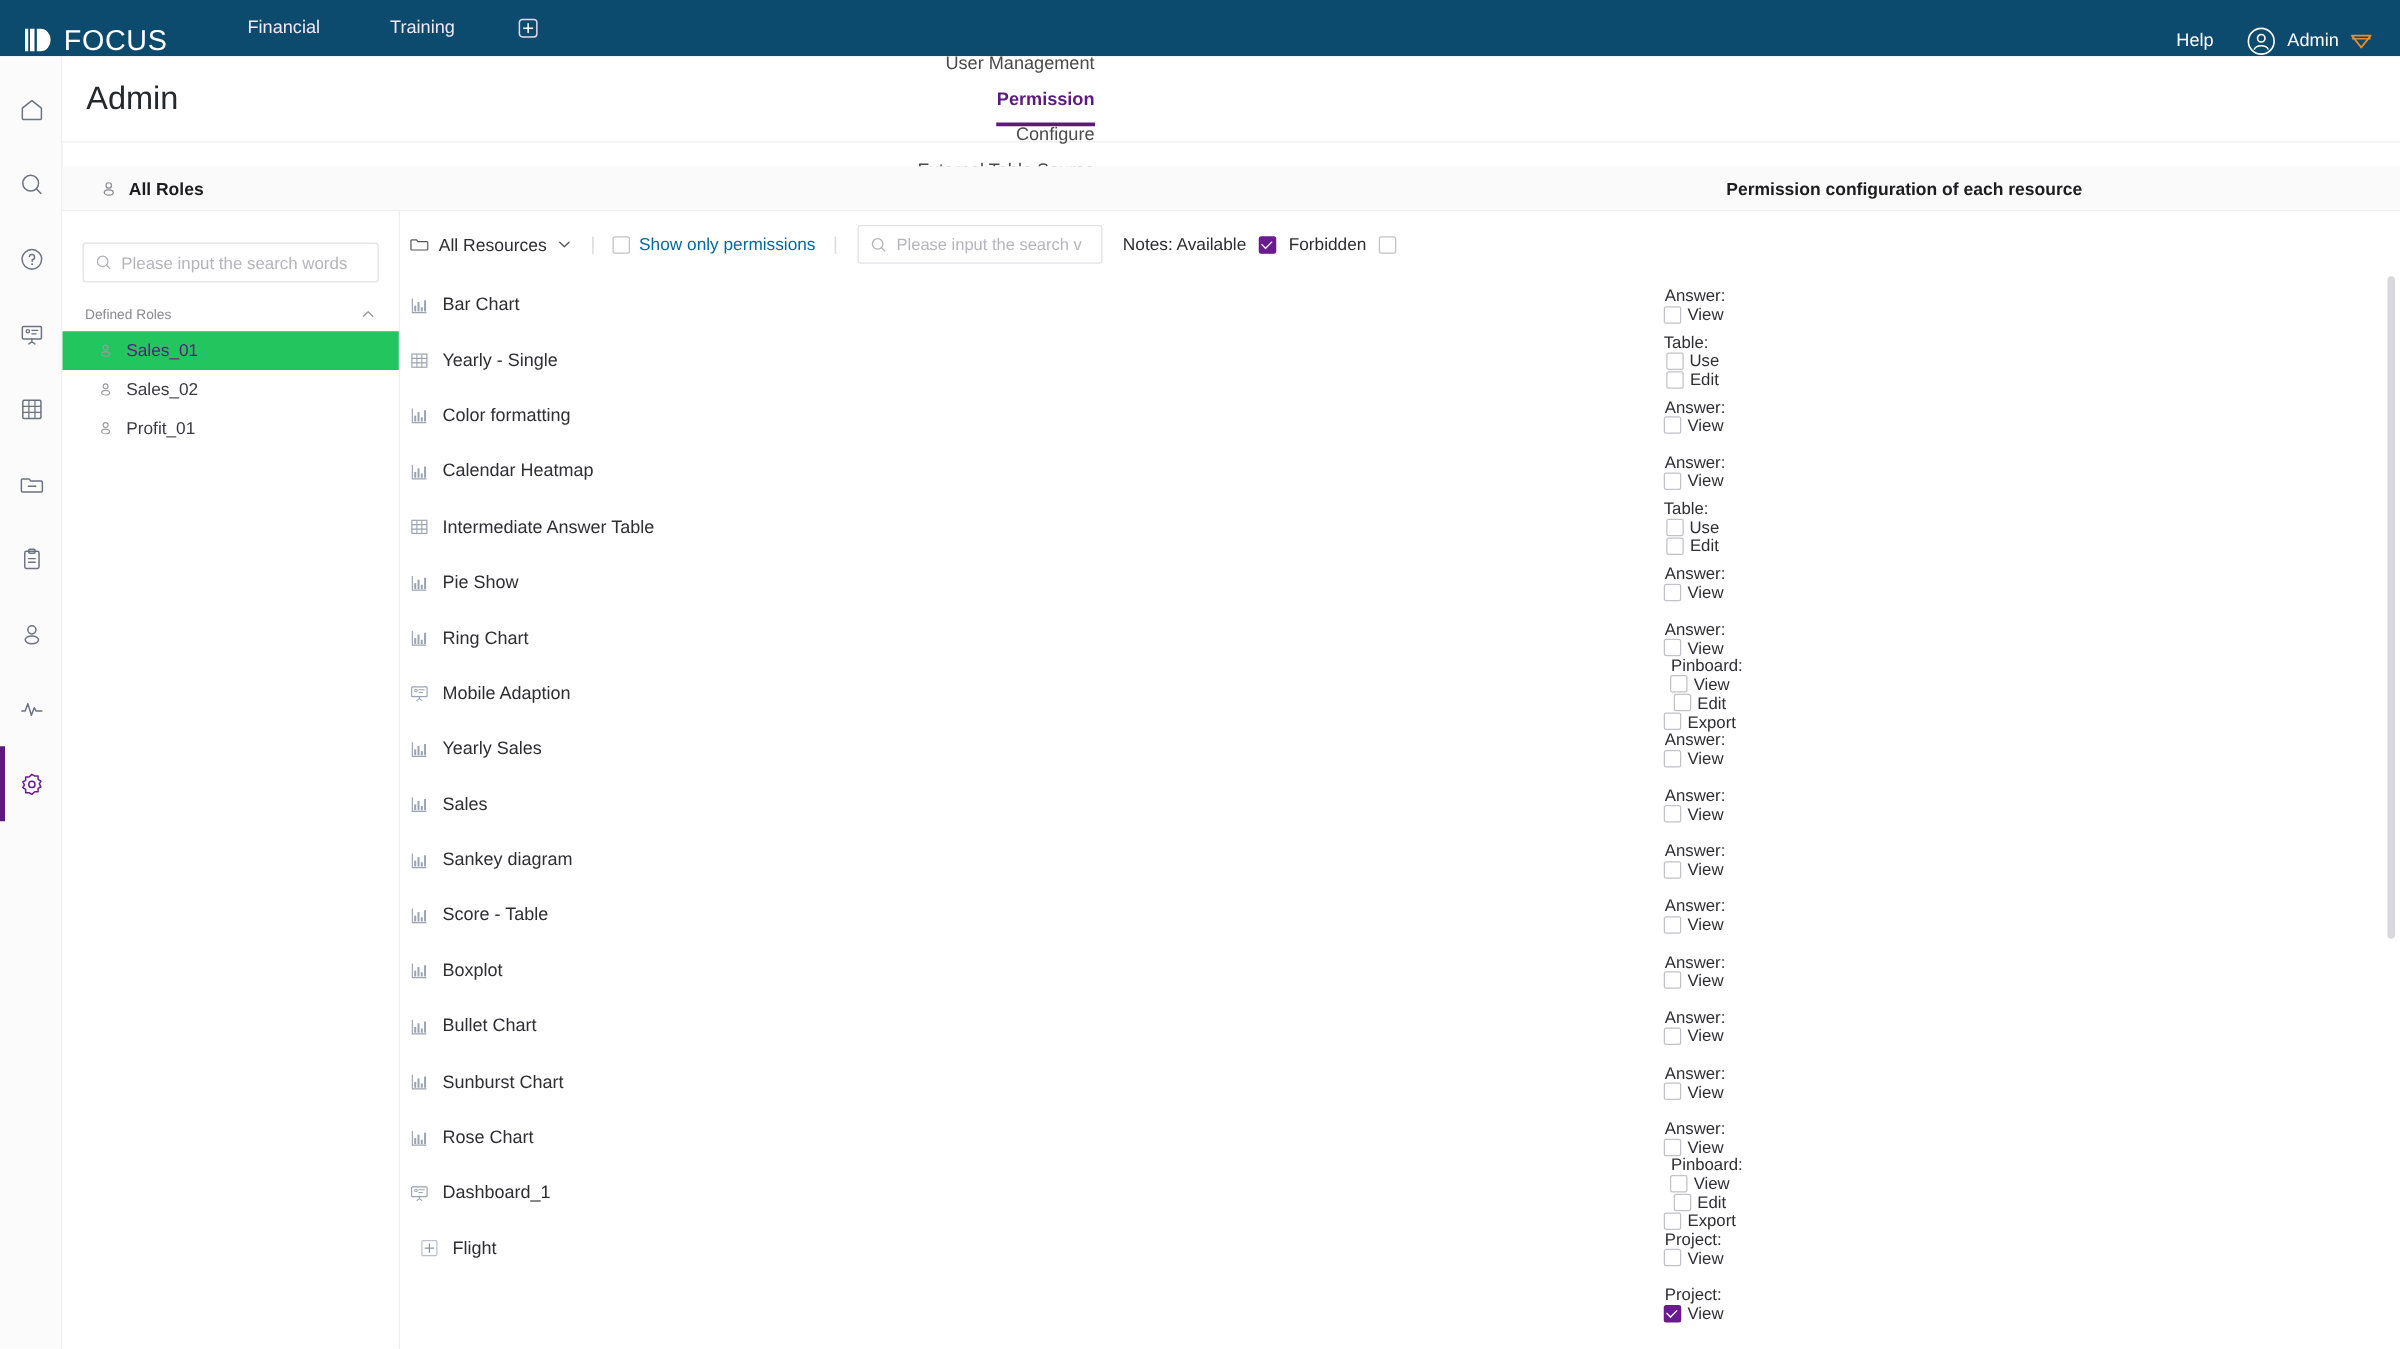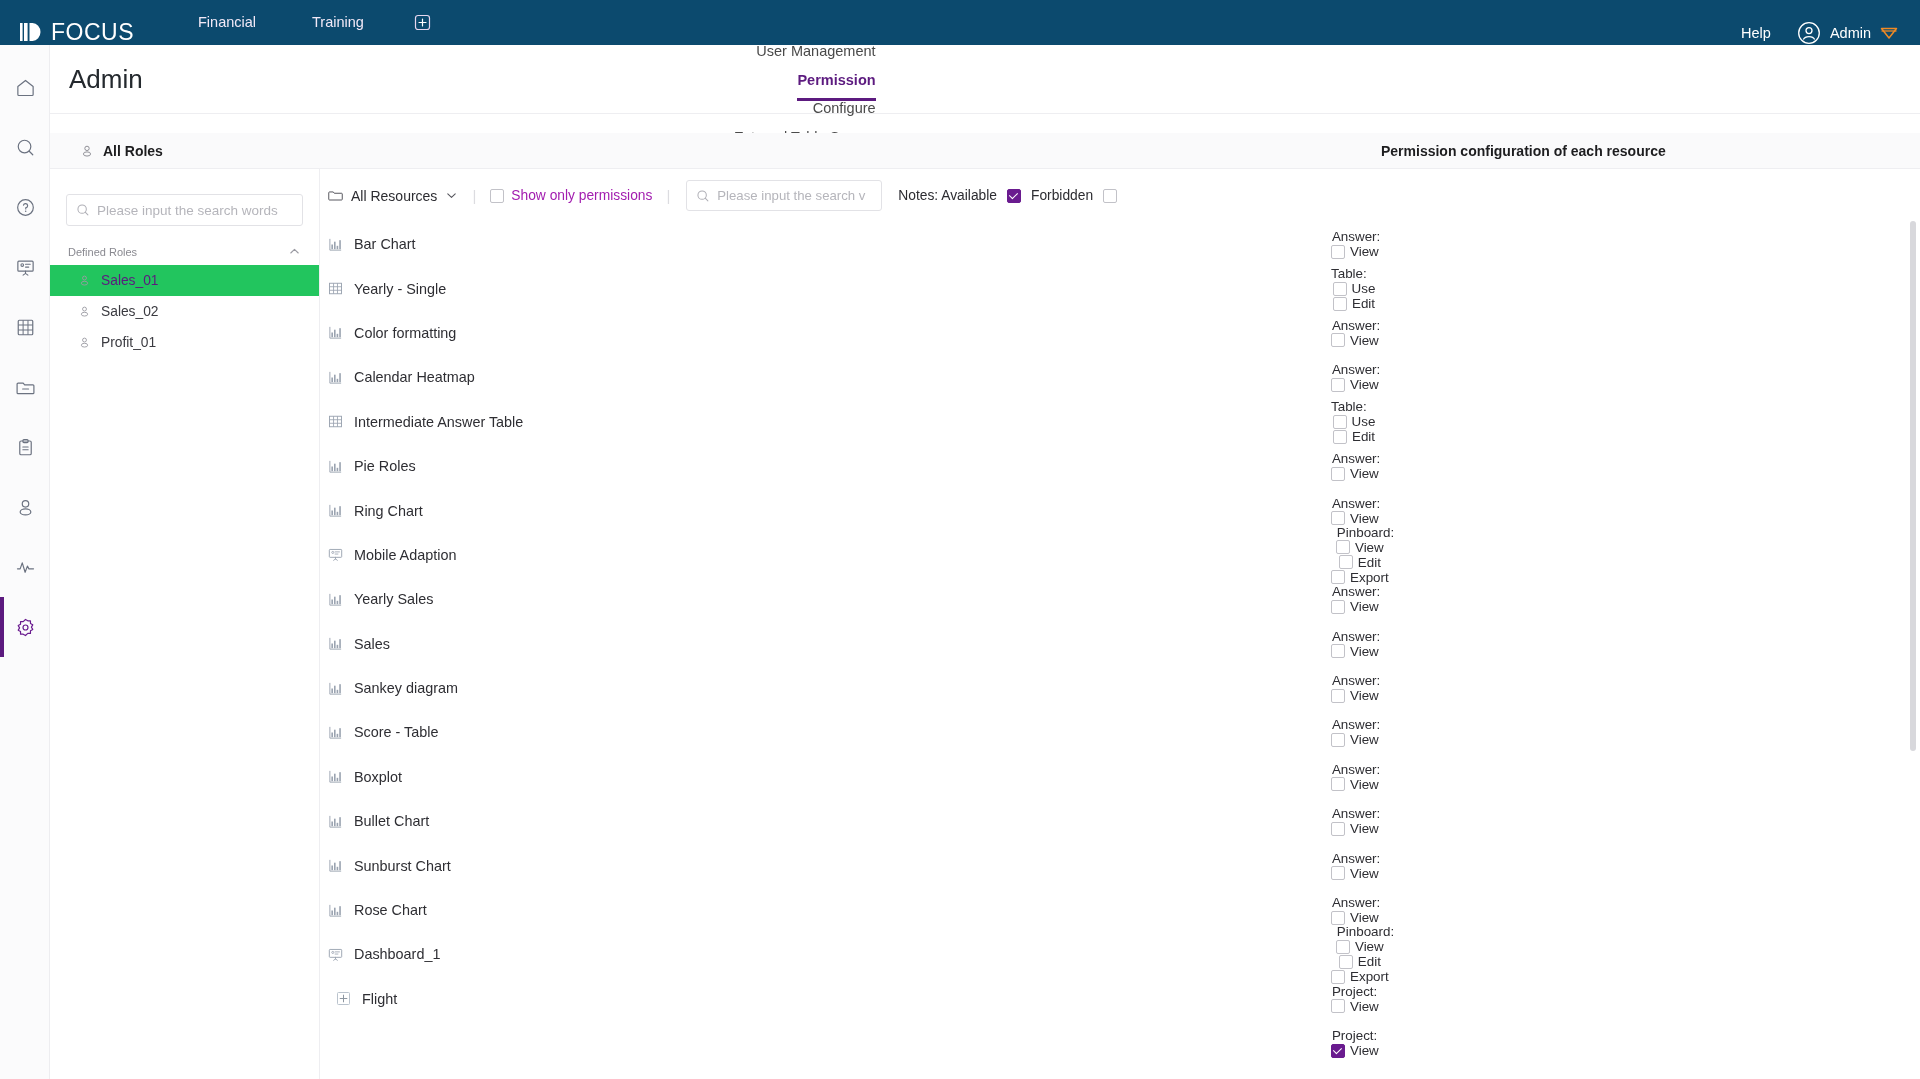--- a/index.html
+++ b/index.html
@@ -156,21 +156,21 @@
     width: 1600px; height: 53px;
     display: flex; align-items: center; padding-left: 8px;
   }
   .all-resources {
     display: flex; align-items: center; gap: 8px;
     font-size: 14px; color: #2c2c31; cursor: pointer;
   }
   .vsep { color: #dcdce0; margin: 0 14px; font-size: 15px; }
   .filter-check {
     display: flex; align-items: center; gap: 7px;
-    font-size: 13.8px; color: #a21caf; cursor: pointer;
+    font-size: 13.8px; color: #0369a1; cursor: pointer;
   }
   .res-search {
     width: 196px; height: 31px;
     border: 1px solid #e2e2e6; border-radius: 3px;
     display: flex; align-items: center; padding: 0 9px; gap: 7px;
     margin-left: 2px;
   }
   .res-search input {
     border: none; outline: none; font-size: 13.2px;
     font-family: "Liberation Sans", sans-serif;
@@ -597,21 +597,21 @@
         <div class="row-name indent-0">
           <span>
             <svg width="15" height="15" viewBox="0 0 16 16">
               <path d="M2 2 v12 h12" fill="none" stroke="#9aa3b0" stroke-width="1"></path>
               <rect x="3.6" y="8" width="1.7" height="5" fill="#9aa3b0"></rect>
               <rect x="6.4" y="5" width="1.7" height="8" fill="#9aa3b0"></rect>
               <rect x="9.2" y="9.4" width="1.7" height="3.6" fill="#9aa3b0"></rect>
               <rect x="12" y="3.4" width="1.7" height="9.6" fill="#9aa3b0"></rect>
             </svg>
           </span>
-          <span>Pie Roles</span>
+          <span>Pie Show</span>
         </div>
         <div class="row-perms">
           <span class="perm-label">Answer:</span>
           <label class="perm-opt">
             <span class="cbox"></span>
             <span>View</span>
           </label>
         </div>
       </div>
       <div class="row">

